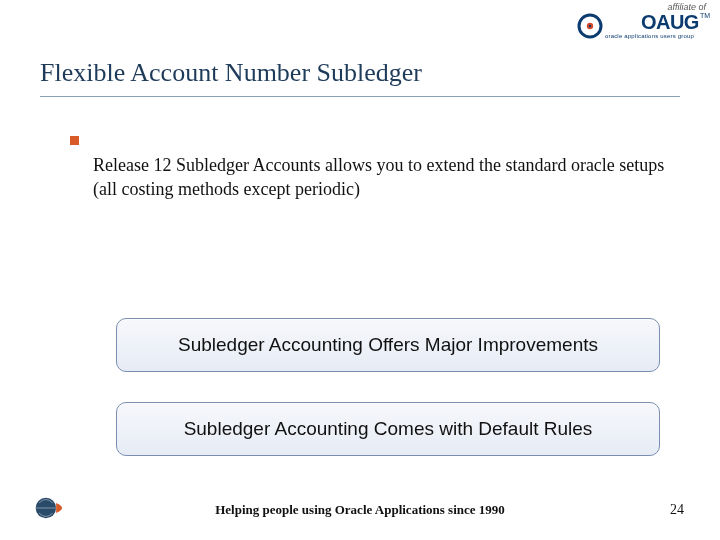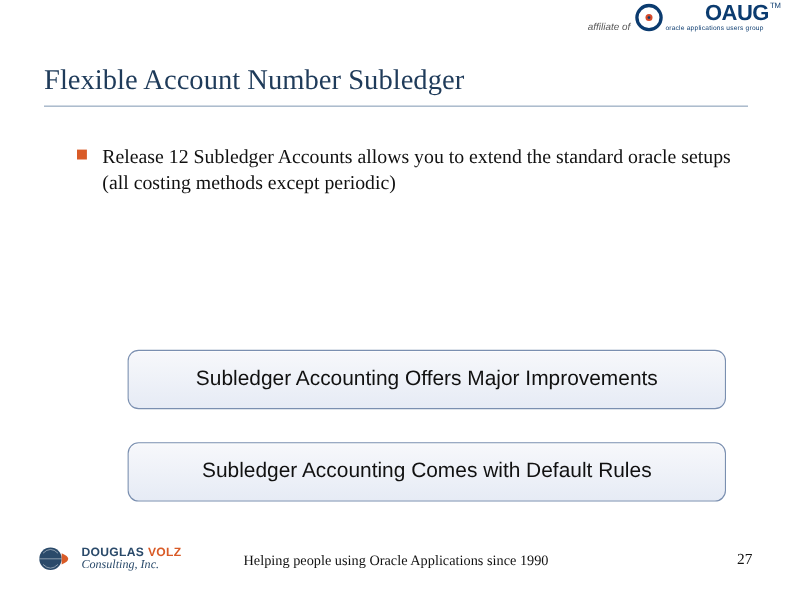--- a/index.html
+++ b/index.html
@@ -11,20 +11,21 @@
     background: #fff;
     color: #000;
     position: relative;
     overflow: hidden;
   }
   .header-right {
     position: absolute;
     top: 2px;
     right: 10px;
     display: flex;
+    flex-direction: column;
     align-items: flex-end;
   }
   .affiliate {
     font-family: Arial, sans-serif;
     font-size: 9px;
     color: #5a5a5a;
     font-style: italic;
     margin-right: 4px;
   }
   .oaug-logo {
@@ -94,20 +95,21 @@
     width: 9px;
     height: 9px;
     background: #d95b27;
     flex: 0 0 auto;
     margin-top: 6px;
   }
   .bullet .text {
     font-size: 18px;
     line-height: 1.35;
     color: #111;
+    margin-top: 23px;
   }
 
   .box {
     position: absolute;
     left: 88px;
     width: 542px;
     height: 52px;
     border: 1px solid #7a8fb0;
     border-radius: 10px;
     background: linear-gradient(#f7f8fb, #e6ebf5);
@@ -157,21 +159,21 @@
     color: #2a4a6a;
   }
 
   .tagline {
     position: absolute;
     bottom: 22px;
     left: 0;
     width: 720px;
     text-align: center;
     font-family: Georgia, serif;
-    font-weight: 400;
+    font-weight: 700;
     font-size: 13px;
     color: #111;
   }
   .page-num {
     position: absolute;
     right: 36px;
     bottom: 22px;
     font-family: Georgia, serif;
     font-size: 14px;
     color: #111;
@@ -217,22 +219,16 @@
 <div class="footer-logo">
   <div class="globe">
     <svg viewBox="0 0 40 32" width="34" height="28">
       <ellipse cx="14" cy="16" rx="12" ry="12" fill="#2a4a6a"></ellipse>
       <path d="M26 10 Q40 16 26 22 Z" fill="#d95b27"></path>
       <path d="M6 10 Q14 2 22 10" stroke="#fff" stroke-width="0.8" fill="none" opacity="0.6"></path>
       <path d="M6 22 Q14 30 22 22" stroke="#fff" stroke-width="0.8" fill="none" opacity="0.6"></path>
       <line x1="2" y1="16" x2="26" y2="16" stroke="#fff" stroke-width="0.8" opacity="0.6"></line>
     </svg>
   </div>
-  <div class="dvtext">
-    <div class="dv-line1">
-      <span>DOUGLAS </span><span class="vo">VOLZ</span>
-    </div>
-    <div class="dv-line2">Consulting, Inc.</div>
-  </div>
 </div>
 
 <div class="tagline">Helping people using Oracle Applications since 1990</div>
-<div class="page-num">27</div>
+<div class="page-num">24</div>
 
 </body></html>

